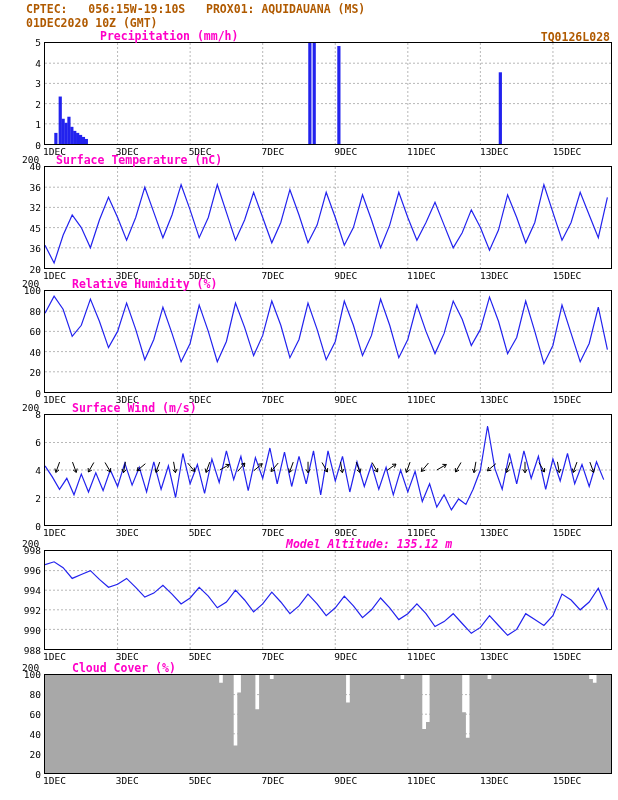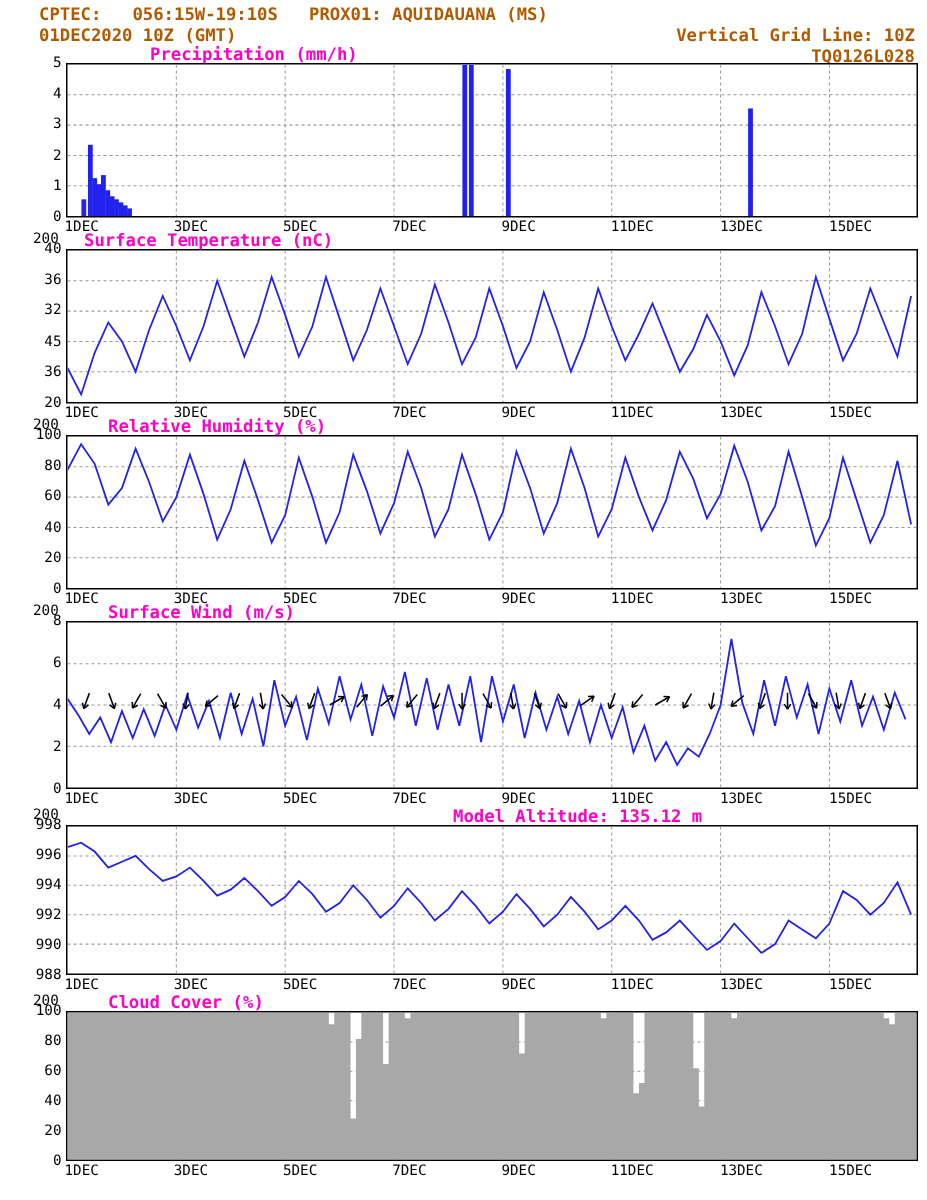--- a/index.html
+++ b/index.html
@@ -116,21 +116,20 @@
   svg { display: block; }
 </style>
 </head>
 <body>
 
 <div class="page">
 
   <div class="header">
     <div class="hdr-line1">CPTEC:   056:15W-19:10S   PROX01: AQUIDAUANA (MS)</div>
     <div class="hdr-line2-left">01DEC2020 10Z (GMT)</div>
-    <div class="hdr-line2-right">Vertical Grid Line: 10Z</div>
     <div class="hdr-line3-right">TQ0126L028</div>
   </div>
 
   <div id="panels">
       <div class="panel" style="top: 42px; height: 121px;">
         <div class="panel-title" style="left: 72px; top: -13px; padding-left: 28px;">Precipitation (mm/h)</div>
         <div class="plot" style="left: 44px; top: 0px; width: 568px; height: 103px;">
           <svg width="566" height="101">
             <line x1="72.56410256410257" x2="72.56410256410257" y1="0" y2="101" stroke="#999999" stroke-width="0.7" stroke-dasharray="2,2"></line>
             <line x1="145.12820512820514" x2="145.12820512820514" y1="0" y2="101" stroke="#999999" stroke-width="0.7" stroke-dasharray="2,2"></line>
@@ -434,21 +433,21 @@
         <div class="xlab" style="left: 43px; top: 113px;">1DEC</div>
         <div class="xlab" style="left: 115.821px; top: 113px;">3DEC</div>
         <div class="xlab" style="left: 188.641px; top: 113px;">5DEC</div>
         <div class="xlab" style="left: 261.462px; top: 113px;">7DEC</div>
         <div class="xlab" style="left: 334.282px; top: 113px;">9DEC</div>
         <div class="xlab" style="left: 407.103px; top: 113px;">11DEC</div>
         <div class="xlab" style="left: 479.923px; top: 113px;">13DEC</div>
         <div class="xlab" style="left: 552.744px; top: 113px;">15DEC</div>
       </div>
       <div class="panel" style="top: 550px; height: 118px;">
-        <div class="panel-title2" style="left: 302px; top: -13px;">Model Altitude: 135.12 m</div>
+        <div class="panel-title2" style="left: 286px; top: -13px; font-style: italic;">Model Altitude: 135.12 m</div>
         <div class="corner-200" style="left: 22px; top: -12px;">200</div>
         <div class="plot" style="left: 44px; top: 0px; width: 568px; height: 100px;">
           <svg width="566" height="98">
             <line x1="72.56410256410257" x2="72.56410256410257" y1="0" y2="98" stroke="#999999" stroke-width="0.7" stroke-dasharray="2,2"></line>
             <line x1="145.12820512820514" x2="145.12820512820514" y1="0" y2="98" stroke="#999999" stroke-width="0.7" stroke-dasharray="2,2"></line>
             <line x1="217.6923076923077" x2="217.6923076923077" y1="0" y2="98" stroke="#999999" stroke-width="0.7" stroke-dasharray="2,2"></line>
             <line x1="290.2564102564103" x2="290.2564102564103" y1="0" y2="98" stroke="#999999" stroke-width="0.7" stroke-dasharray="2,2"></line>
             <line x1="362.8205128205129" x2="362.8205128205129" y1="0" y2="98" stroke="#999999" stroke-width="0.7" stroke-dasharray="2,2"></line>
             <line x1="435.3846153846154" x2="435.3846153846154" y1="0" y2="98" stroke="#999999" stroke-width="0.7" stroke-dasharray="2,2"></line>
             <line x1="507.94871794871796" x2="507.94871794871796" y1="0" y2="98" stroke="#999999" stroke-width="0.7" stroke-dasharray="2,2"></line>

